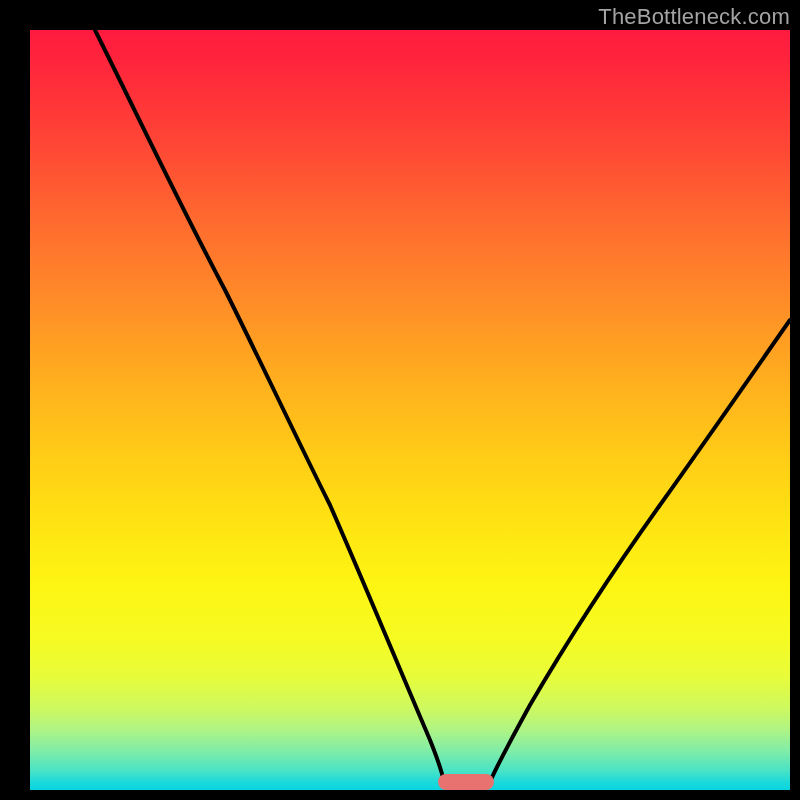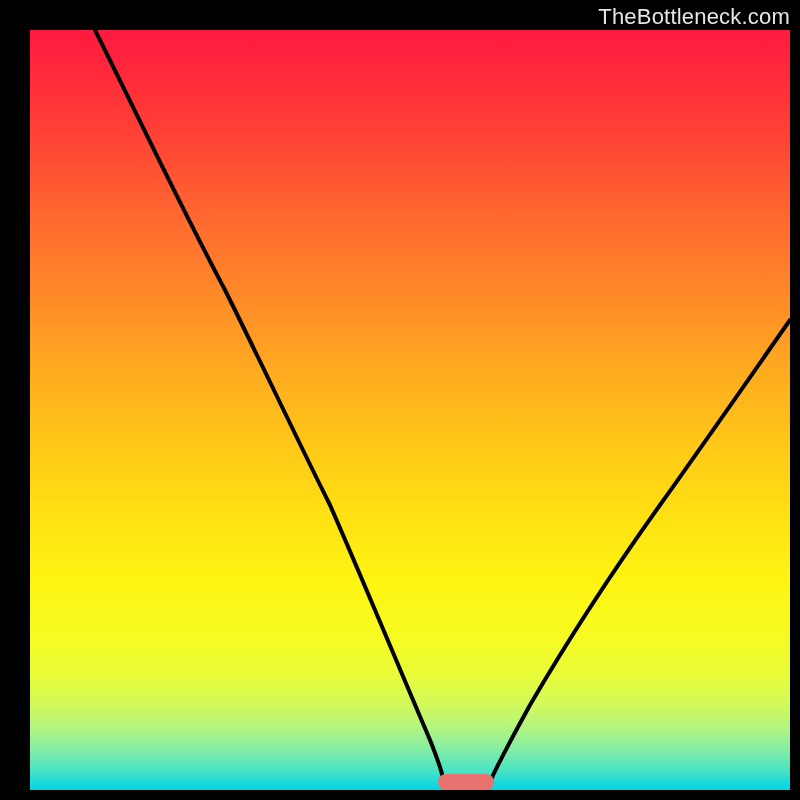--- a/index.html
+++ b/index.html
@@ -16,21 +16,21 @@
     height: 800px;
     background: #000;
   }
   .watermark {
     position: absolute;
     top: 4px;
     right: 10px;
     font-family: Arial, Helvetica, sans-serif;
     font-size: 22px;
     font-weight: 500;
-    color: #e5e5e5;
+    color: #a3a3a3;
     letter-spacing: 0.2px;
     z-index: 10;
   }
   .plot {
     position: absolute;
     left: 30px;
     top: 30px;
     width: 760px;
     height: 760px;
     overflow: hidden;

